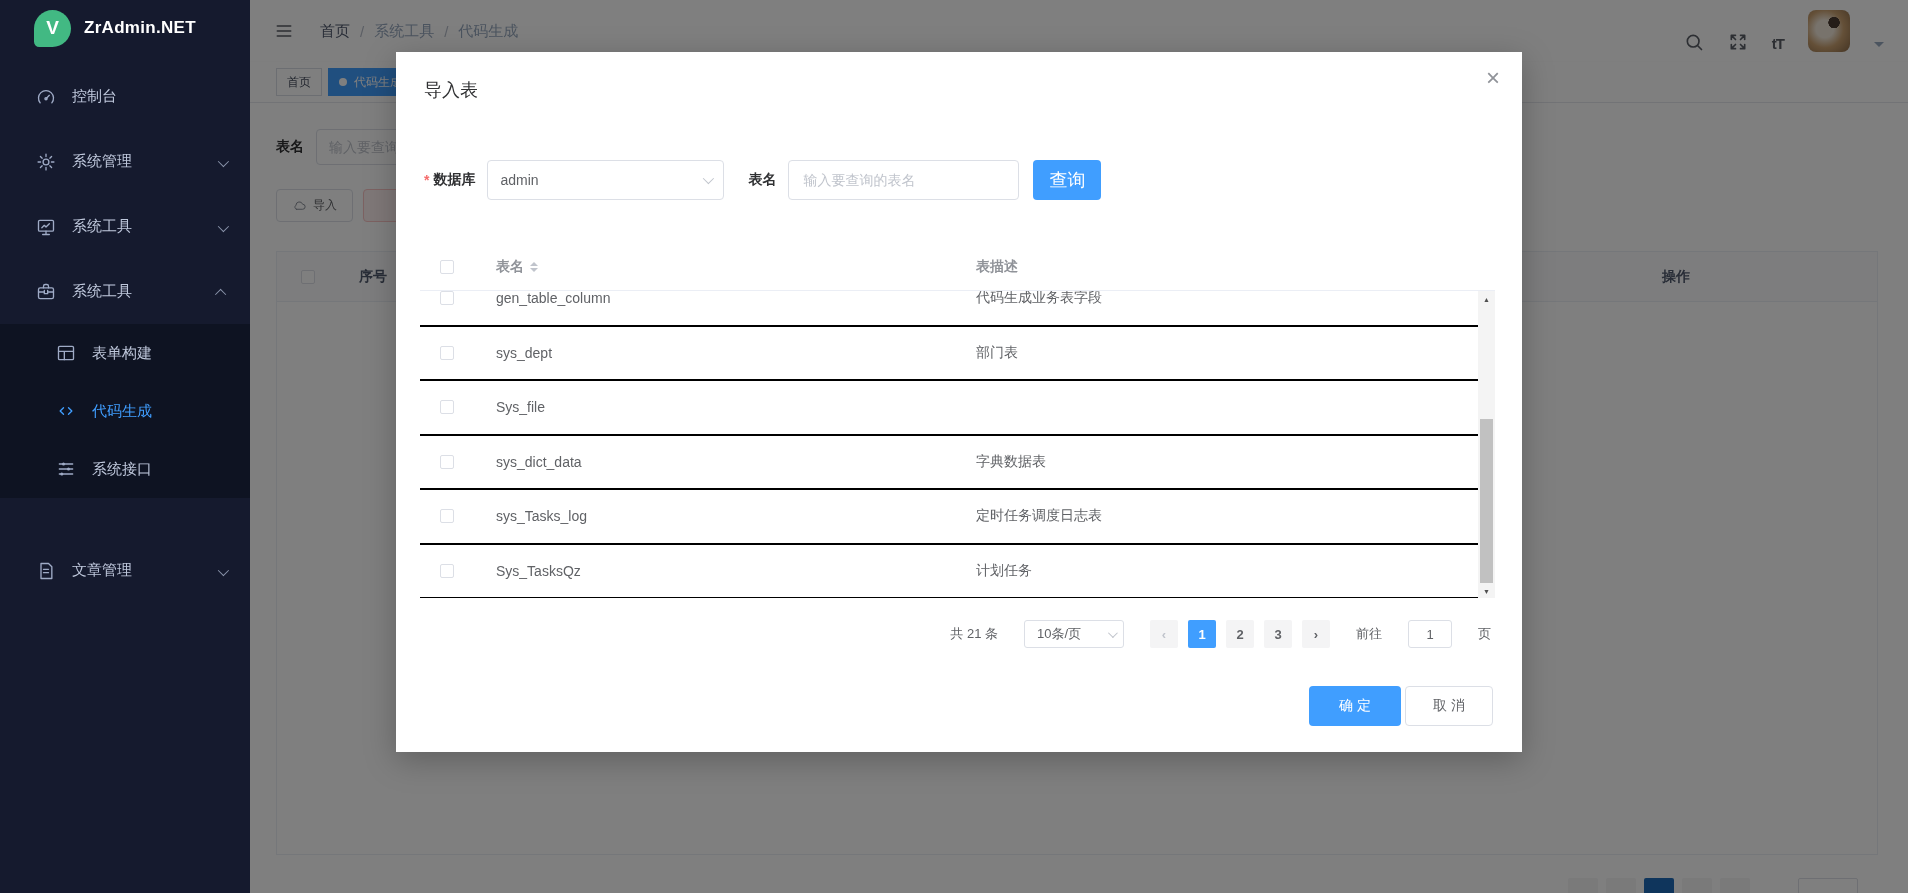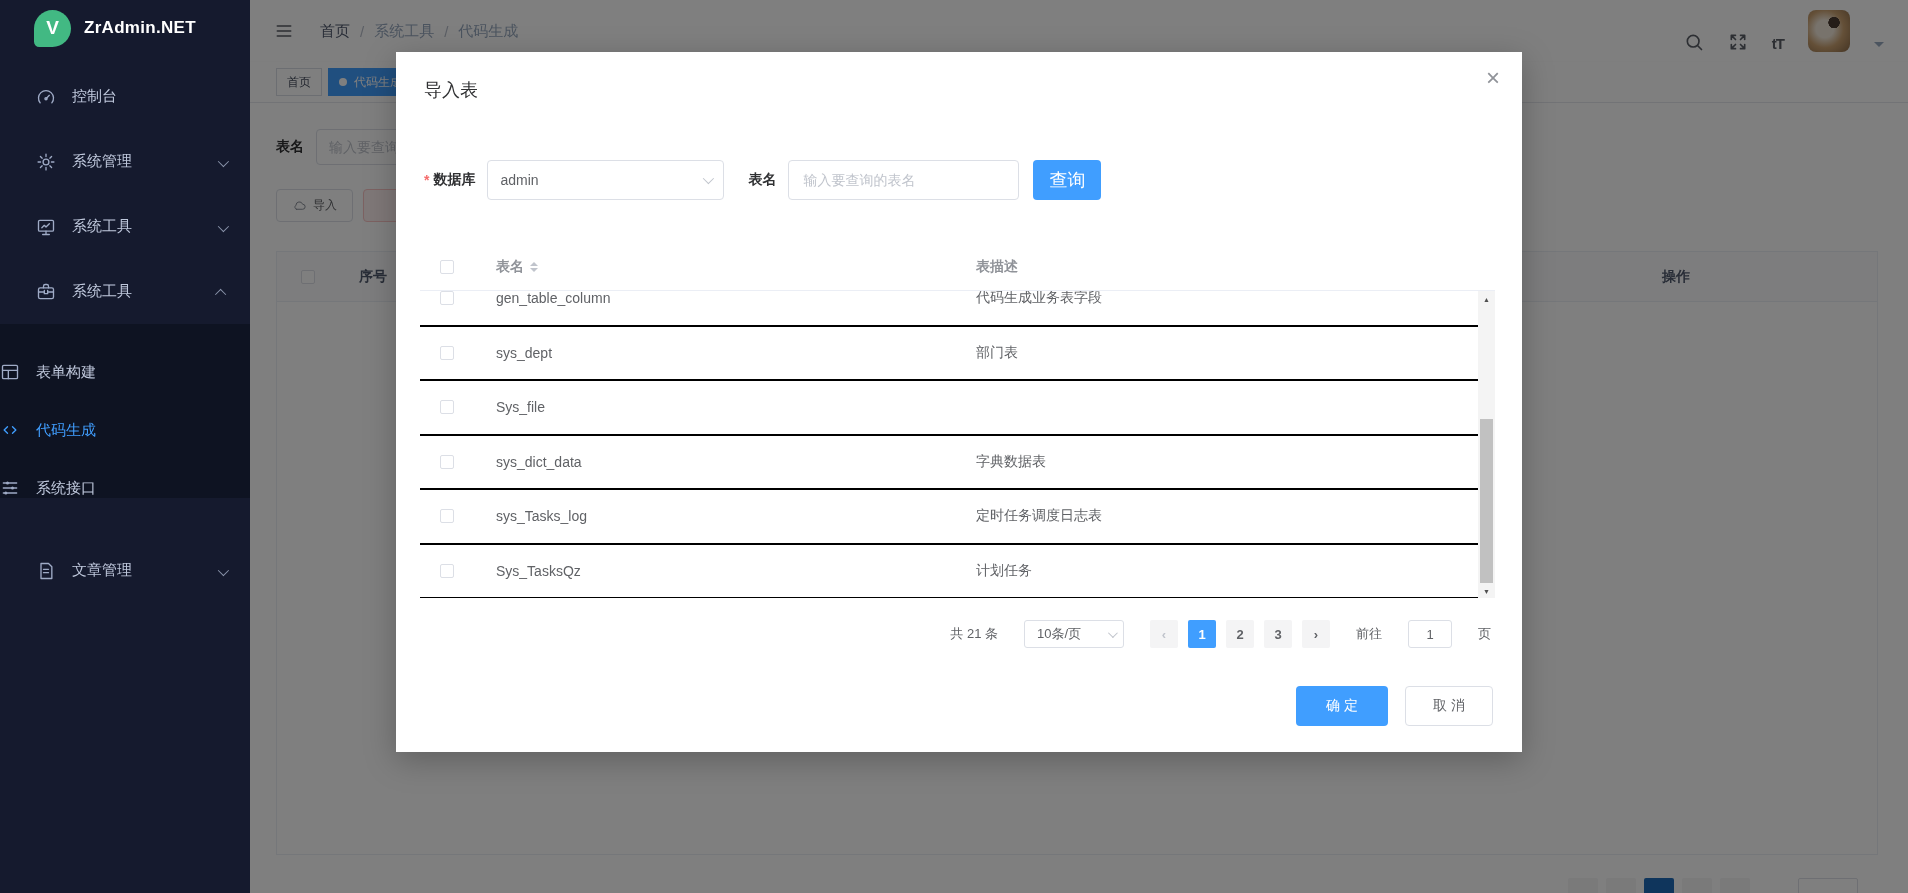--- a/index.html
+++ b/index.html
@@ -13,21 +13,21 @@
 .logo-text{color:#fff;font-size:17px;font-weight:bold;letter-spacing:.3px}
 .menu{padding-top:8px}
 .mitem{display:flex;align-items:center;height:65px;padding:0 24px 0 36px;color:#bfc8dc;font-size:15px;cursor:pointer}
 .mitem .ic,.smitem .ic{width:20px;height:20px;margin-right:16px;display:flex;align-items:center;justify-content:center;color:#9fabc6;flex:none}
 .mitem .ic svg,.smitem .ic svg,.icbtn svg{width:100%;height:100%;stroke:currentColor;fill:none;stroke-width:1.6;stroke-linecap:round;stroke-linejoin:round}
 .mitem .arrow{margin-left:auto}
 .chev{display:inline-block;width:8px;height:8px;border-right:1.5px solid #8a94ab;border-bottom:1.5px solid #8a94ab}
 .chev.down{transform:rotate(45deg) translateY(-2px)}
 .chev.up{transform:rotate(225deg) translateY(-2px)}
 .submenu{background:#0e1322}
-.smitem{display:flex;align-items:flex-end;height:58px;color:#bfc8dc;font-size:15px;cursor:pointer}
+.smitem{display:flex;align-items:center;height:58px;padding-left:56px;color:#bfc8dc;font-size:15px;cursor:pointer}
 .smitem.active,.smitem.active .ic{color:#409eff}
 .gap-big{margin-top:40px}
 .gap-sm{margin-top:5px}
 
 
 .main-nav{position:absolute;left:250px;top:0;right:0;height:62px;background:#fff;display:flex;align-items:center;padding:0 24px}
 .icbtn{width:20px;height:20px;color:#5a5e66;cursor:pointer;flex:none}
 .hamb{margin-right:26px}
 .crumbs{display:flex;align-items:center;gap:10px;font-size:15px}
 .crumb{color:#515a6e;cursor:pointer}
@@ -94,21 +94,21 @@
 .sarr.up{top:0}.sarr.dn{bottom:0}
 .sthumb{position:absolute;left:2px;width:13px;top:128px;height:164px;background:#c1c1c1;cursor:grab}
 .m-pager{position:absolute;right:31px;top:568px;display:flex;align-items:center;gap:26px;font-size:13px;color:#606266}
 .psize{width:100px;height:28px;border:1px solid #dcdfe6;border-radius:3px;display:flex;align-items:center;padding:0 8px 0 12px;color:#606266;cursor:pointer}
 .psize .chev{width:7px;height:7px}
 .pgrp{display:flex;gap:10px}
 .pbox{min-width:28px;height:28px;padding:0 4px;border-radius:2px;background:#f4f4f5;color:#606266;display:flex;align-items:center;justify-content:center;font-size:13px;cursor:pointer;font-weight:bold}
 .pbox.active{background:#409eff;color:#fff}
 .pbox.prev{color:#c0c4cc}
 .goto-input{width:44px;height:28px;border:1px solid #dcdfe6;border-radius:3px;text-align:center;font-size:13px;color:#606266;outline:none;font-family:inherit}
-.m-footer{position:absolute;right:29px;bottom:26px;display:flex;gap:17px}
+.m-footer{position:absolute;right:29px;bottom:26px;display:flex;gap:4px}
 .btn-confirm{width:92px;height:40px;background:#409eff;color:#fff;border:none;border-radius:4px;font-size:14px;cursor:pointer;font-family:inherit}
 .btn-cancel{width:88px;height:40px;background:#fff;color:#606266;border:1px solid #dcdfe6;border-radius:4px;font-size:14px;cursor:pointer;font-family:inherit}
 </style>
 </head>
 <body>
 
 <div class="app">
 
   <aside class="sidebar">
     <div class="logo">

